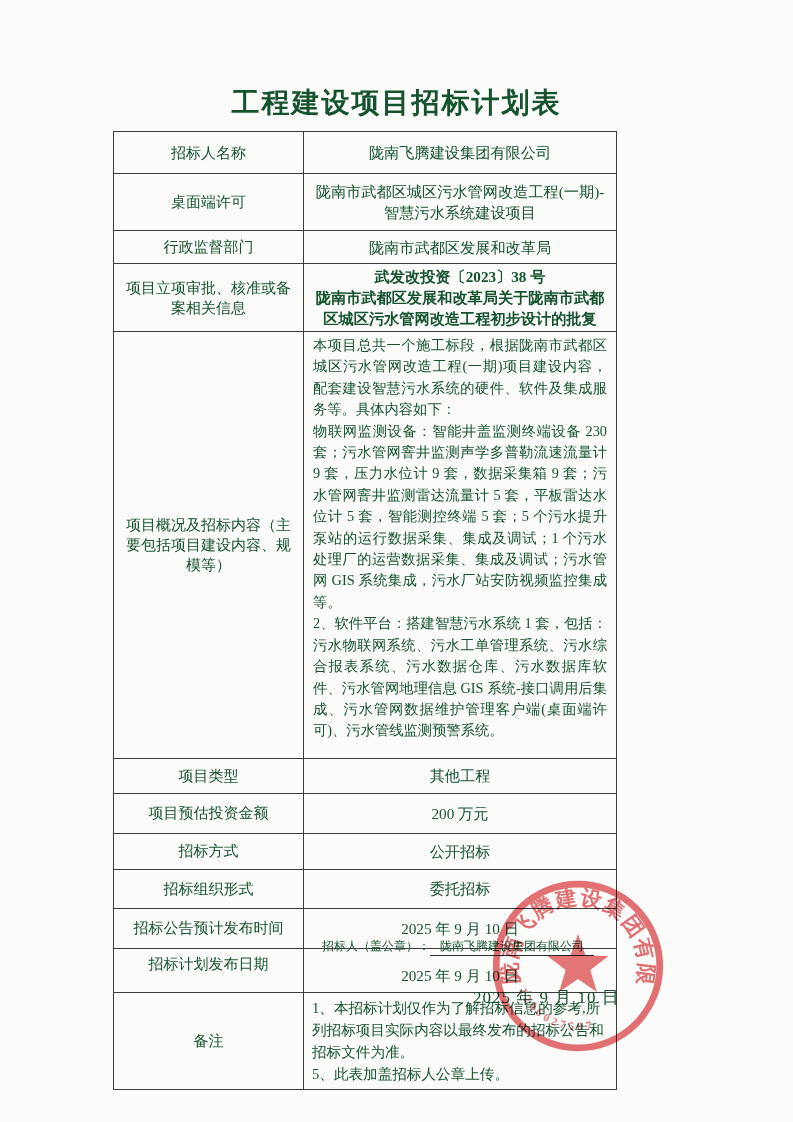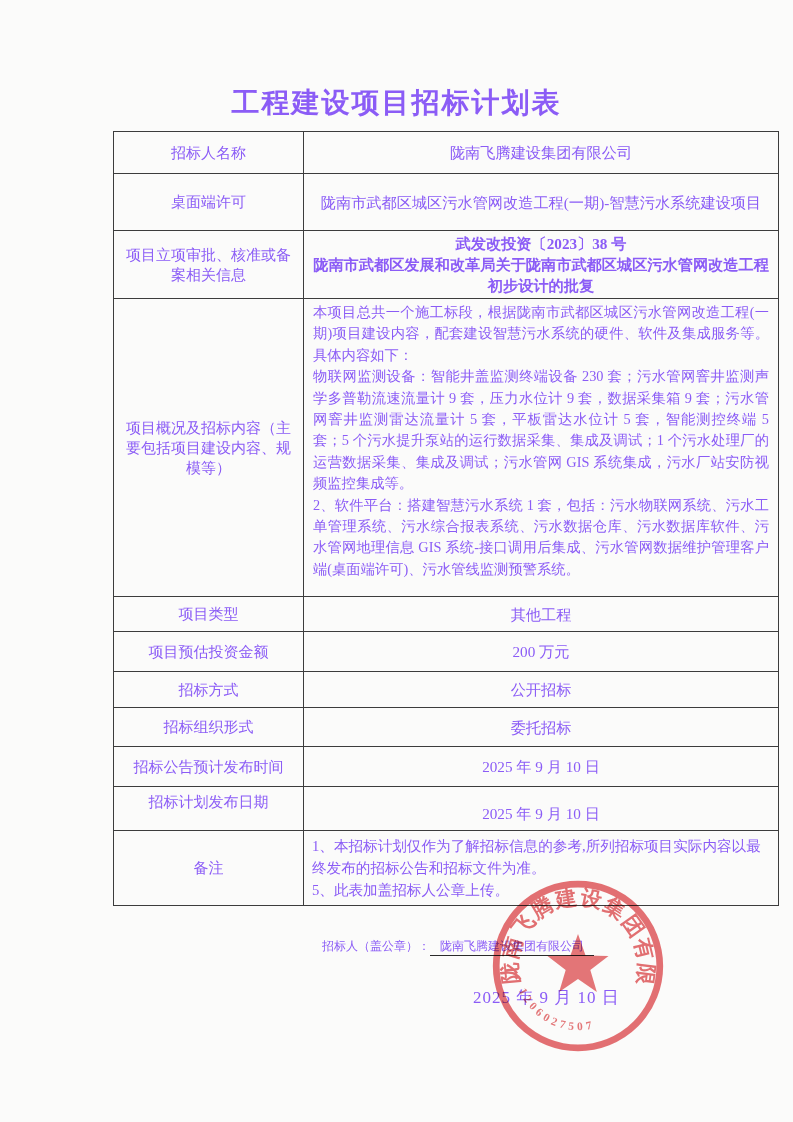--- a/index.html
+++ b/index.html
@@ -1,29 +1,29 @@
 <!DOCTYPE html>
 <html><head>
 <meta charset="utf-8">
 <style>
   html,body{margin:0;padding:0;background:#ffffff;}
   .page{
     position:relative;
     width:793px;height:1122px;
     background:#fbfbfa;
     font-family:"Liberation Serif","DejaVu Serif",serif;
-    color:#8b5cf6;
+    color:#14532d;
     overflow:hidden;
   }
   .doc-title{
     position:absolute;top:84px;left:0;width:100%;
     text-align:center;font-size:28px;font-weight:700;letter-spacing:2px;
   }
   table.doc{
-    position:absolute;left:113px;top:131px;width:666px;
+    position:absolute;left:113px;top:131px;width:504px;
     border-collapse:collapse;table-layout:fixed;
     background:transparent;
   }
   table.doc td{border:1.6px solid #3c3c3c;overflow:hidden;}
   td.lab{
     width:179px;text-align:center;vertical-align:middle;
     font-size:15px;line-height:20px;padding:2px 5px;
   }
   td.val{
     text-align:center;vertical-align:middle;
@@ -67,20 +67,24 @@
 
   <table class="doc">
     <tbody>
       <tr style="height:42px;">
         <td class="lab">招标人名称</td>
         <td class="val">陇南飞腾建设集团有限公司</td>
       </tr>
       <tr style="height:57px;">
         <td class="lab">桌面端许可</td>
         <td class="val">陇南市武都区城区污水管网改造工程(一期)-智慧污水系统建设项目</td>
+      </tr>
+      <tr style="height:33px;">
+        <td class="lab">行政监督部门</td>
+        <td class="val">陇南市武都区发展和改革局</td>
       </tr>
       <tr style="height:59px;">
         <td class="lab">项目立项审批、核准或备案相关信息</td>
         <td class="val">
           <span class="cline">武发改投资〔2023〕38 号</span>
           <span class="cline">陇南市武都区发展和改革局关于陇南市武都区城区污水管网改造工程初步设计的批复</span>
         </td>
       </tr>
       <tr style="height:281px;">
         <td class="lab">项目概况及招标内容（主要包括项目建设内容、规模等）</td>

